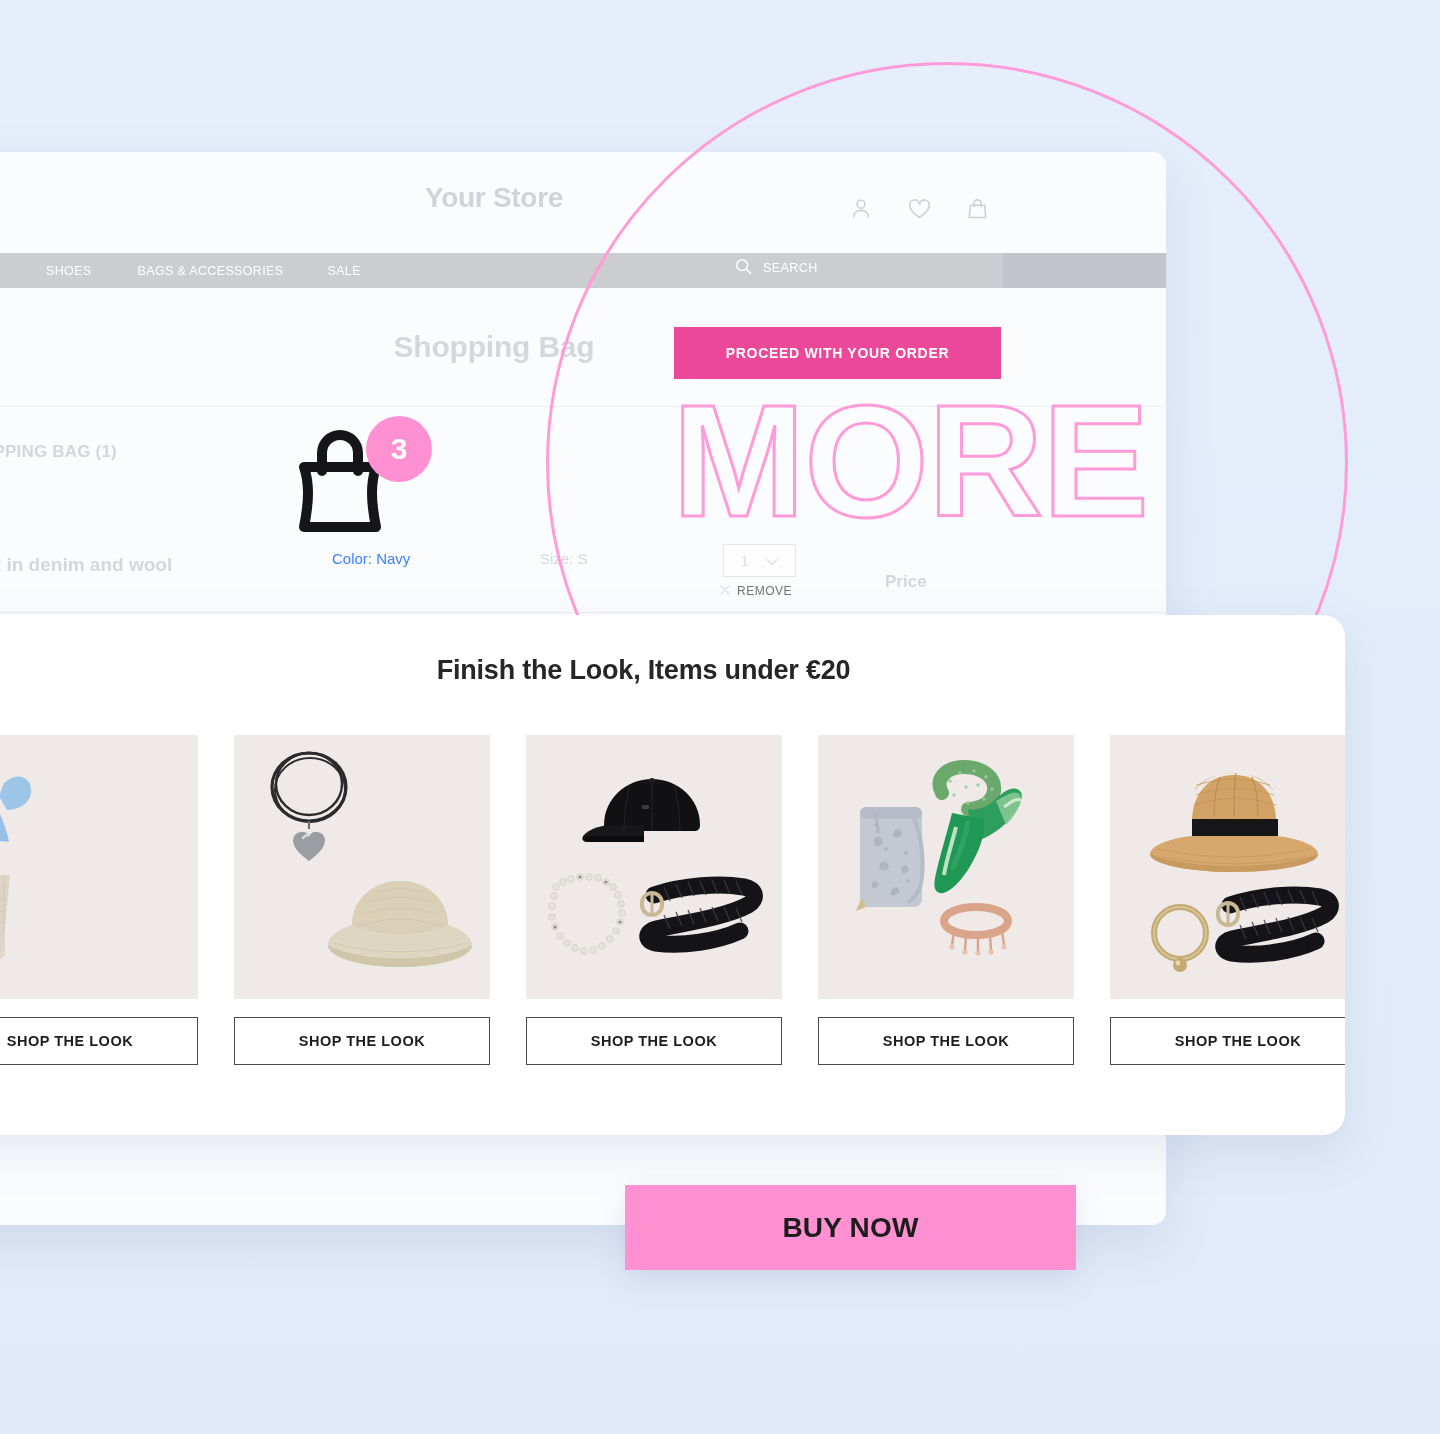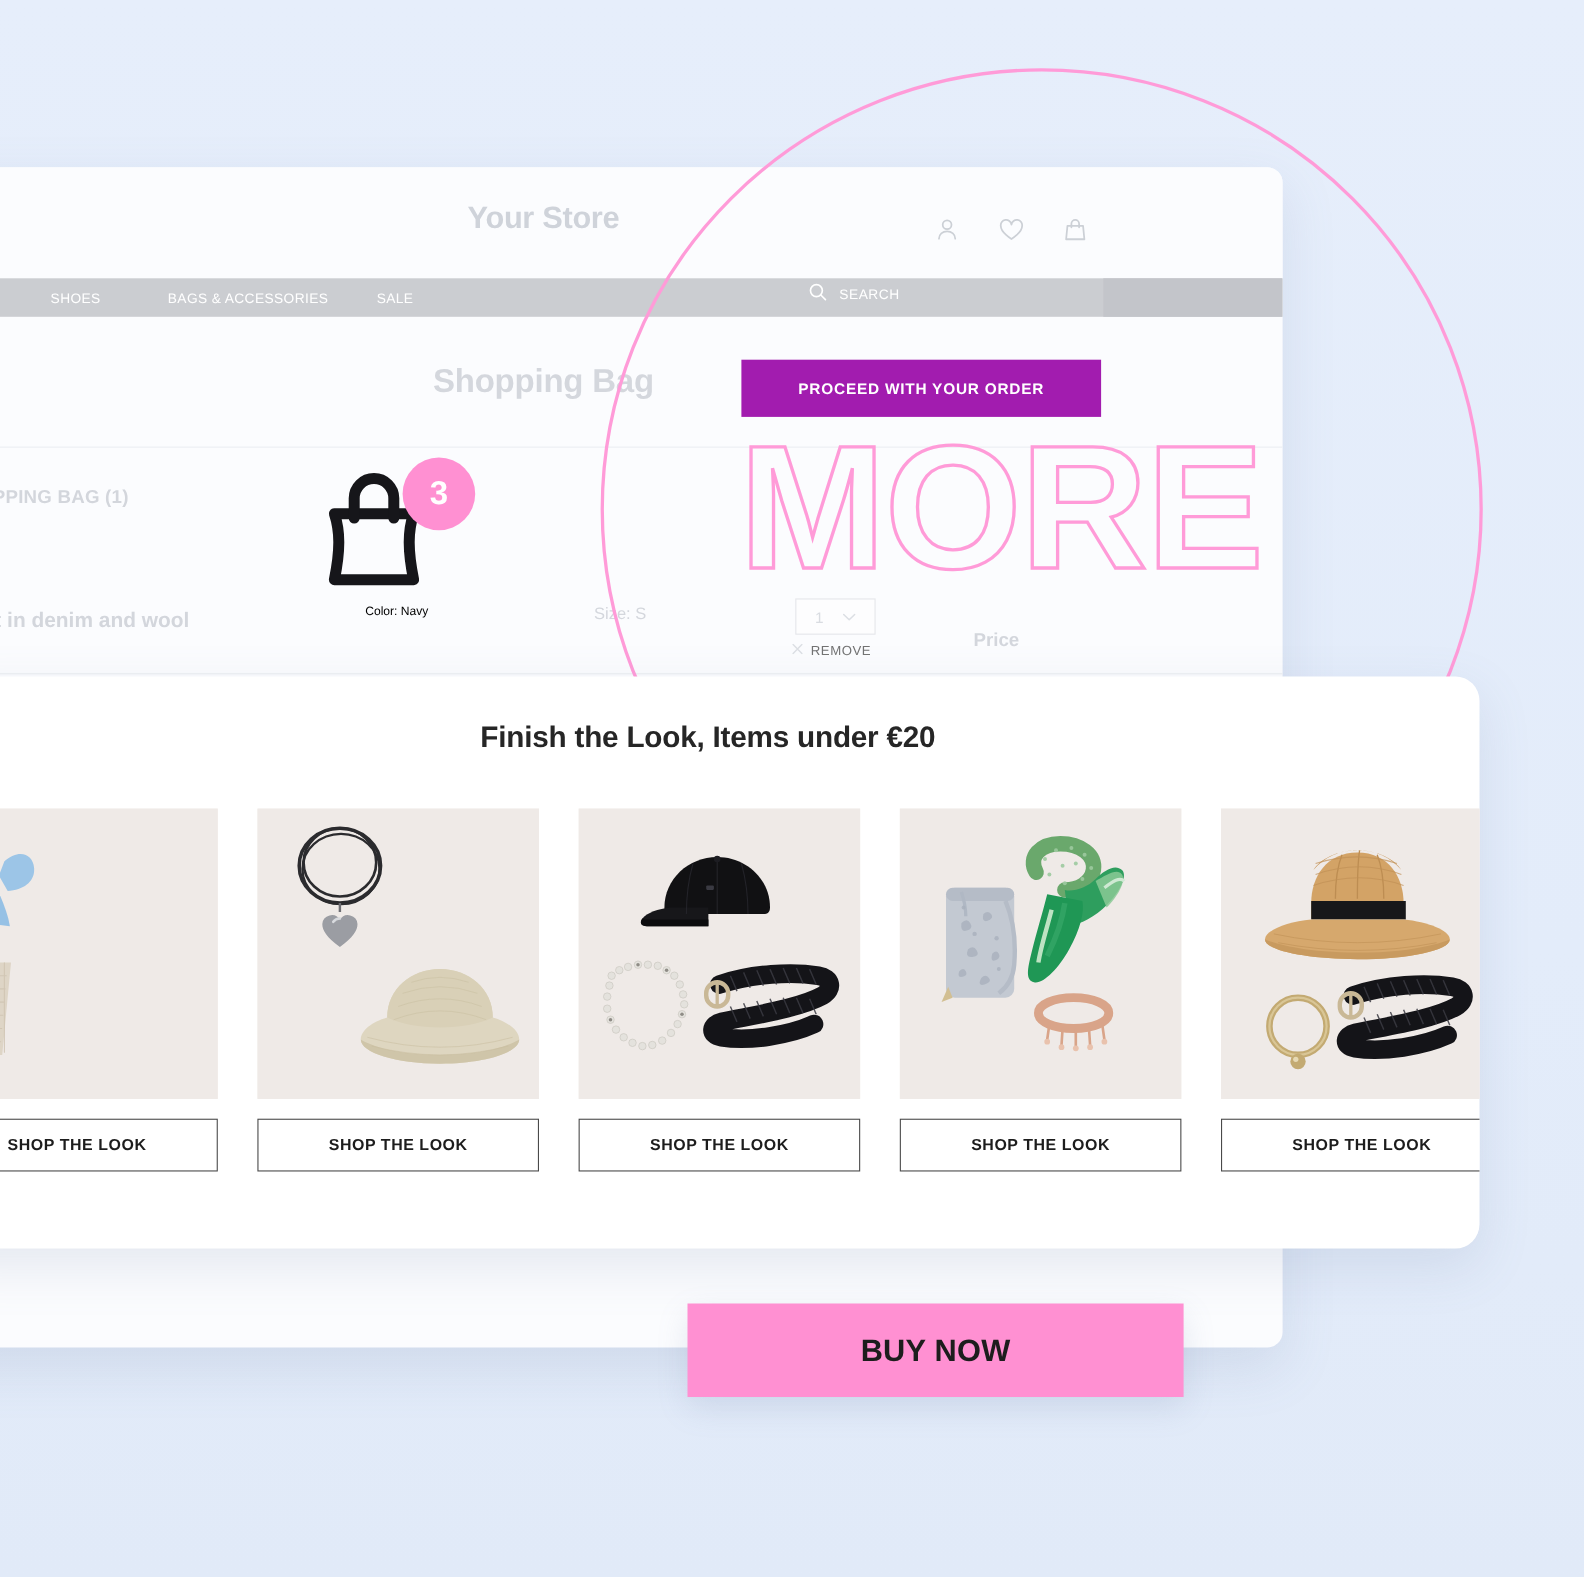--- a/index.html
+++ b/index.html
@@ -79,21 +79,21 @@
     display: flex;
     align-items: center;
   }
   .nav-link {
     font-size: 12.5px;
     color: #ffffff;
     letter-spacing: 0.35px;
     white-space: nowrap;
   }
   #nav-shoes { margin-left: 106px; }
-  #nav-bags  { margin-left: 61px; }
+  #nav-bags  { margin-left: 46px; }
   #nav-sale  { margin-left: 44px; }
 
   #nav-search {
     position: absolute;
     left: 795px;
     top: 0;
     height: 30px;
     display: flex;
     align-items: center;
     gap: 11px;
@@ -122,21 +122,21 @@
     letter-spacing: -0.2px;
   }
 
   
   #proceed-btn {
     position: absolute;
     left: 734px;
     top: 175px;
     width: 327px;
     height: 52px;
-    background: #a21caf;
+    background: #ec4899;
     display: flex;
     align-items: center;
     justify-content: center;
     font-size: 14px;
     font-weight: bold;
     color: #ffffff;
     letter-spacing: 0.7px;
   }
 
   
@@ -170,22 +170,22 @@
     left: 2px;
     top: 402px;
     font-size: 19px;
     font-weight: bold;
     color: #d3d6dc;
   }
   #item-color {
     position: absolute;
     left: 392px;
     top: 398px;
-    font-size: 11px;
-    color: #000000;
+    font-size: 15px;
+    color: #3b82f6;
   }
   #item-size {
     position: absolute;
     left: 600px;
     top: 398px;
     font-size: 15px;
     color: #d4d7dd;
   }
   #qty-box {
     position: absolute;

